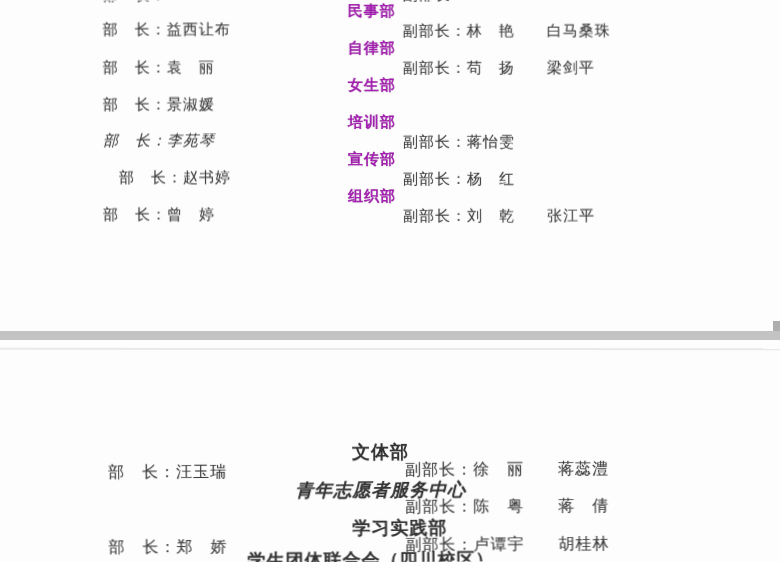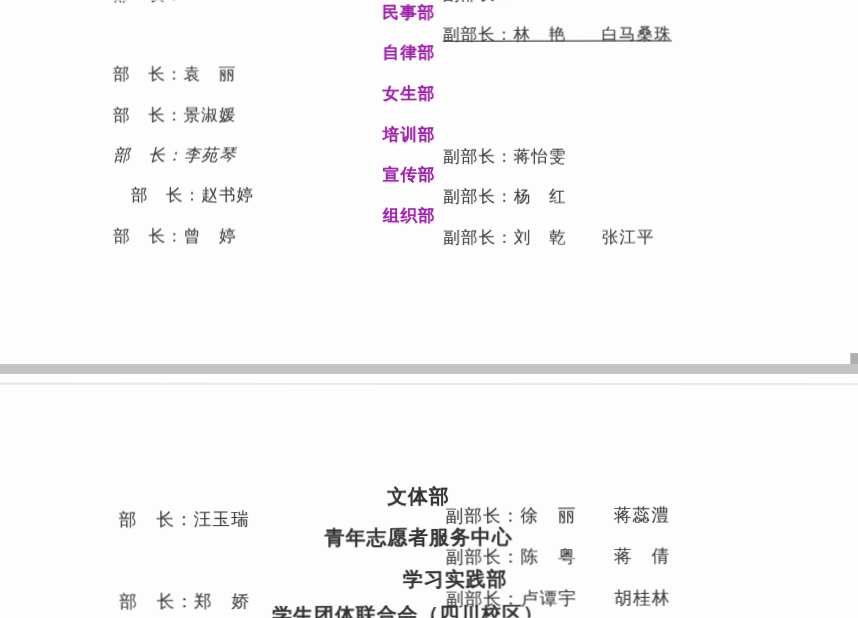--- a/index.html
+++ b/index.html
@@ -32,30 +32,32 @@
 
 <div class="canvas">
 
   <section class="page page1">
 
     <div class="clip-strip" style="top:0;height:5px;">
       <span class="scan-text row1" style="left:103px;top:-13px;">部　长：</span>
       <span class="scan-text row1" style="left:403px;top:-13px;">副部长：</span>
     </div>
 
+    <div class="scan-text row1" style="left:103px;top:21px;"><span>部　长：</span><span>益西让布</span></div>
     <div class="scan-text row1" style="left:103px;top:59px;"><span>部　长：</span><span>袁　丽</span></div>
     <div class="scan-text row1" style="left:103px;top:96px;"><span>部　长：</span><span>景淑媛</span></div>
     <div class="scan-text row1" style="left:103px;top:132px;font-style:italic;"><span>部　长：</span><span>李苑琴</span></div>
     <div class="scan-text row1" style="left:119px;top:169px;"><span>部　长：</span><span>赵书婷</span></div>
     <div class="scan-text row1" style="left:103px;top:206px;"><span>部　长：</span><span>曾　婷</span></div>
 
     <div class="scan-text dept1" style="left:348px;top:3px;">民事部</div>
-    <div class="scan-text row1" style="left:403px;top:23px;text-decoration:underline;"><span>副部长：</span><span>林　艳　　白马桑珠</span></div>
+    <div class="scan-text row1" style="left:403px;top:23px;"><span>副部长：</span><span>林　艳　　白马桑珠</span></div>
 
     <div class="scan-text dept1" style="left:348px;top:40px;">自律部</div>
+    <div class="scan-text row1" style="left:403px;top:60px;"><span>副部长：</span><span>苟　扬　　梁剑平</span></div>
 
     <div class="scan-text dept1" style="left:348px;top:77px;">女生部</div>
 
     <div class="scan-text dept1" style="left:348px;top:114px;">培训部</div>
     <div class="scan-text row1" style="left:403px;top:134px;"><span>副部长：</span><span>蒋怡雯</span></div>
 
     <div class="scan-text dept1" style="left:348px;top:151px;">宣传部</div>
     <div class="scan-text row1" style="left:403px;top:171px;"><span>副部长：</span><span>杨　红</span></div>
 
     <div class="scan-text dept1" style="left:348px;top:188px;">组织部</div>
@@ -65,24 +67,24 @@
   <div class="separator-tab"></div>
   <div class="separator"></div>
   <div class="edge-line"></div>
 
   <section class="page page2">
 
     <div class="scan-text dept2" style="left:352px;top:102px;">文体部</div>
     <div class="scan-text row2" style="left:108px;top:122px;"><span>部　长：</span><span>汪玉瑞</span></div>
     <div class="scan-text row2" style="left:405px;top:121px;"><span>副部长：</span><span>徐　丽　　蒋蕊澧</span></div>
 
-    <div class="scan-text dept2" style="left:295px;top:140px;">青年志愿者服务中心</div>
+    <div class="scan-text dept2" style="left:295px;top:140px;font-style:italic;">青年志愿者服务中心</div>
     <div class="scan-text row2" style="left:405px;top:158px;"><span>副部长：</span><span>陈　粤　　蒋　倩</span></div>
 
-    <div class="scan-text dept2" style="left:330px;top:178px;padding-left:36px;">学习实践部</div>
+    <div class="scan-text dept2" style="left:316px;top:178px;padding-left:36px;">学习实践部</div>
     <div class="scan-text row2" style="left:108px;top:197px;"><span>部　长：</span><span>郑　娇</span></div>
     <div class="scan-text row2" style="left:405px;top:196px;"><span>副部长：</span><span>卢谭宇　　胡桂林</span></div>
 
     <div class="clip-strip" style="top:210px;height:12px;">
       <span class="scan-text dept2" style="left:247px;top:0;">学生团体联合会（四川校区）</span>
     </div>
   </section>
 
 </div>
 

